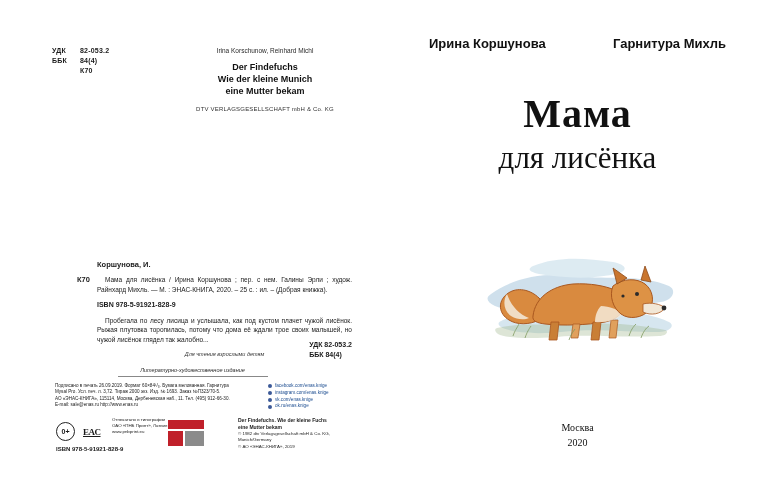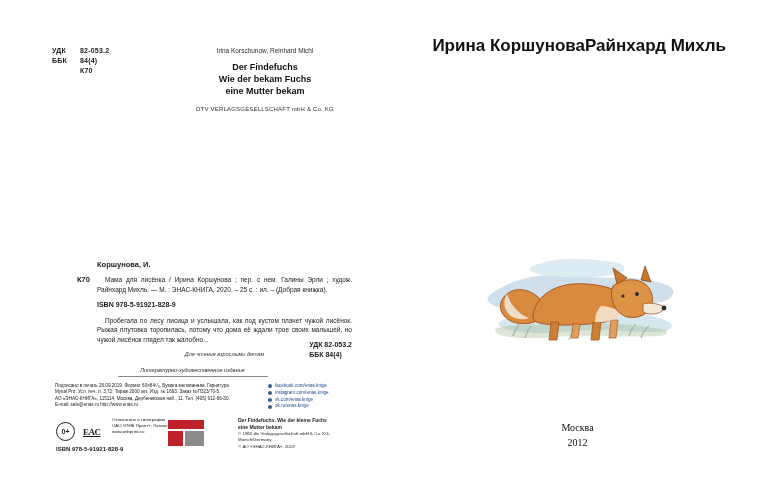--- a/index.html
+++ b/index.html
@@ -279,24 +279,24 @@
     top: 0;
     width: 385px;
     height: 501px;
   }
   .authors-ru {
     position: absolute;
     top: 36px;
     left: 0;
     width: 385px;
     display: flex;
-    justify-content: flex-end;
+    justify-content: space-between;
     padding: 0 44px;
     box-sizing: border-box;
-    font-size: 17px;
+    font-size: 13px;
     font-weight: bold;
     color: #111;
   }
   .title-ru {
     position: absolute;
     top: 92px;
     left: 0;
     width: 385px;
     text-align: center;
     font-family: "Liberation Serif", serif;
@@ -357,21 +357,21 @@
       <div class="udk-row">
         <span class="udk-label"></span>
         <span>К70</span>
       </div>
     </div>
 
     <div class="orig-block">
       <div class="orig-authors">Irina Korschunow, Reinhard Michl</div>
       <div class="orig-title">
         <div>Der Findefuchs</div>
-        <div>Wie der bekam Fuchs</div>
+        <div>Wie der kleine Munich</div>
         <div>eine Mutter bekam</div>
       </div>
       <div class="orig-pub">DTV VERLAGSGESELLSCHAFT mbH &amp; Co. KG</div>
     </div>
 
     <div class="cip">
       <div class="cip-author">Коршунова, И.</div>
       <div class="cip-body">
         <div class="cip-code">К70</div>
         <div class="cip-desc">Мама для лисёнка / Ирина Коршунова ; пер. с нем. Галины Эрли ; худож. Райнхард Михль. — М. : ЭНАС-КНИГА, 2020. – 25 с. : ил. – (Добрая книжка).</div>
@@ -439,23 +439,27 @@
       <div>© 1982 dtv Verlagsgesellschaft mbH &amp; Co. KG,</div>
       <div>Munich/Germany</div>
       <div>© АО «ЭНАС-КНИГА», 2019</div>
     </div>
   </div>
 
   <div class="right-page">
 
     <div class="authors-ru">
       <div>Ирина Коршунова</div>
-      <div>Райнхард Михль</div>
-    </div>
-
+      <div>Гарнитура Михль</div>
+    </div>
+
+    <div class="title-ru">
+      <div class="title-main">Мама</div>
+      <div class="title-sub">для лисёнка</div>
+    </div>
 
     <div class="illus">
       <svg width="220" height="140" viewBox="0 0 220 140" xmlns="http://www.w3.org/2000/svg">
 
         <g opacity="0.55">
           <path d="M18,66 C40,50 70,44 104,48 C136,52 168,46 196,58 C204,62 200,72 188,74 C160,80 130,72 100,76 C70,80 40,86 22,78 C14,74 12,70 18,66 Z" fill="#a8c8dd"></path>
           <path d="M30,92 C58,82 92,88 124,84 C152,81 178,86 196,94 C202,97 198,104 186,104 C150,104 120,100 88,104 C60,107 36,104 28,99 C24,96 25,94 30,92 Z" fill="#b6d2e2"></path>
           <path d="M60,38 C84,28 112,30 140,34 C152,36 156,42 146,45 C120,52 90,50 66,46 C56,44 54,41 60,38 Z" fill="#c3dbe8"></path>
         </g>
         <g opacity="0.35">
@@ -489,17 +493,17 @@
           <path d="M52,110 C54,104 56,101 58,98"></path>
           <path d="M156,108 C158,102 160,99 163,96"></path>
           <path d="M168,110 C170,104 173,100 176,98"></path>
           <path d="M96,112 C98,106 100,104 102,101"></path>
         </g>
       </svg>
     </div>
 
     <div class="publisher-block">
       <div class="pub-city">Москва</div>
-      <div class="pub-year">2012</div>
+      <div class="pub-year">2020</div>
     </div>
   </div>
 
 </div>
 
 </body></html>

